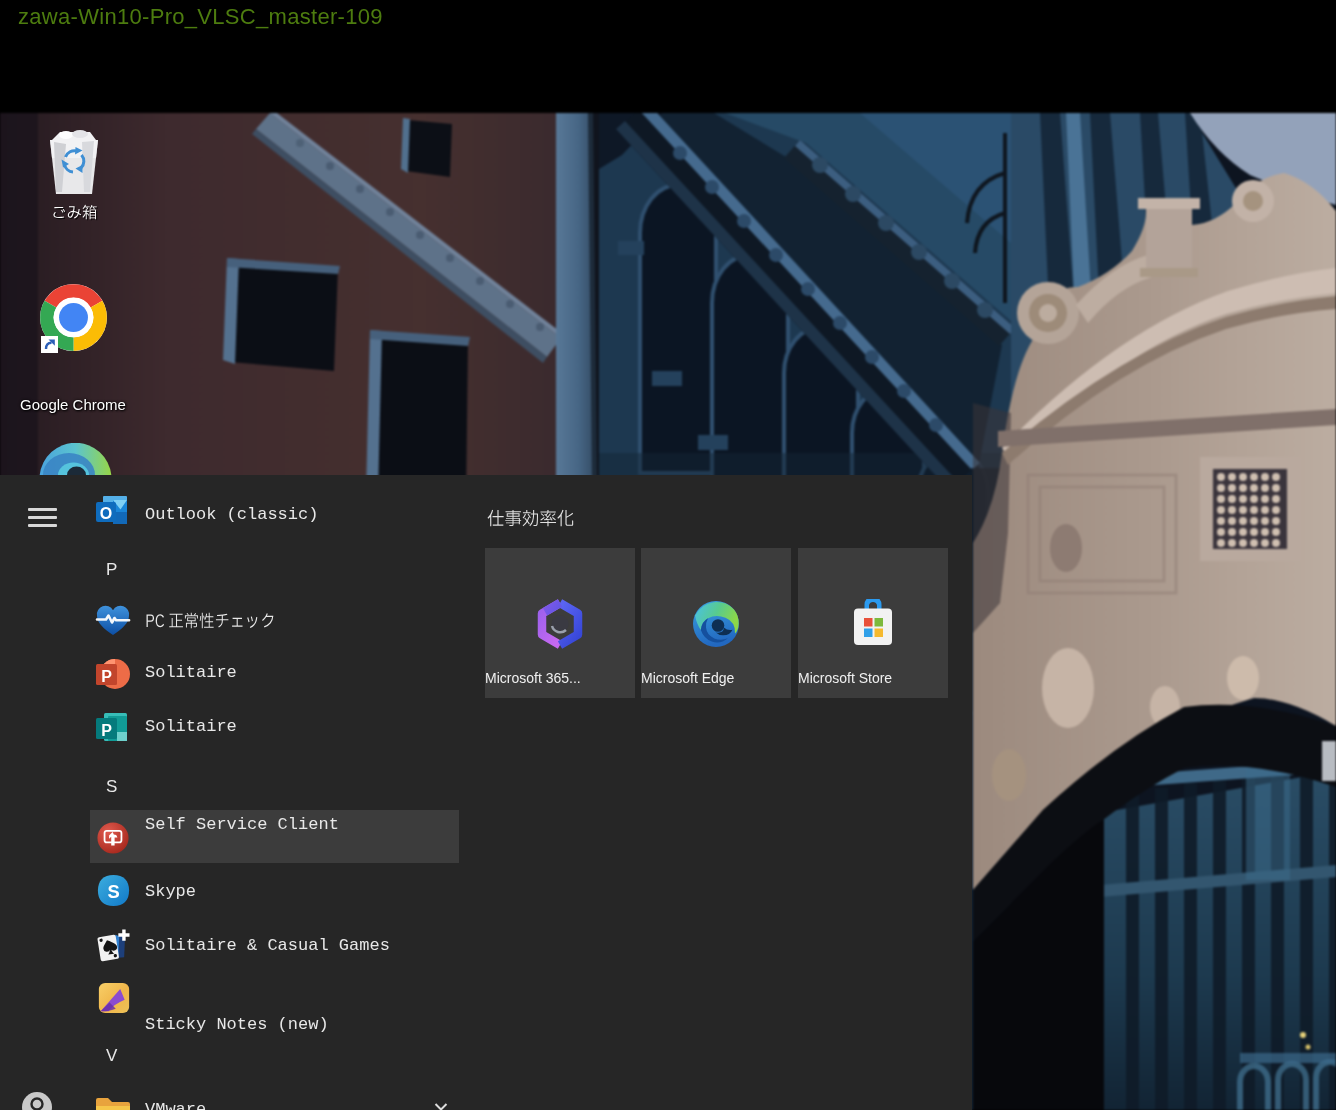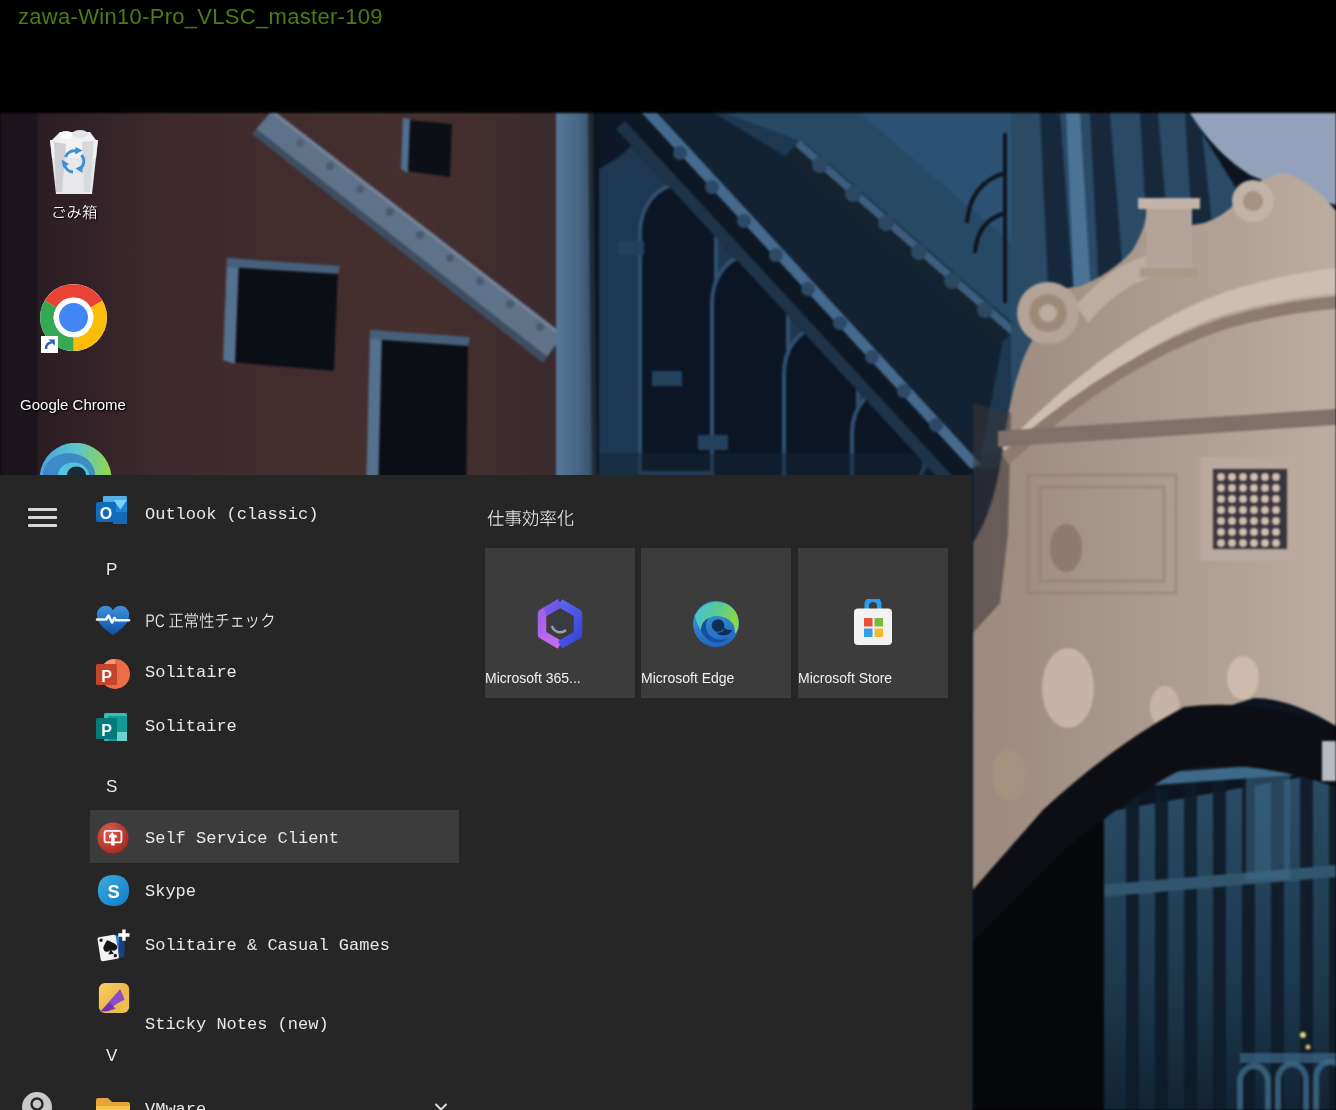--- a/index.html
+++ b/index.html
@@ -393,21 +393,21 @@
     <defs>
         <radialGradient id="ssc" cx="0.35" cy="0.3" r="0.9">
           <stop offset="0" stop-color="#e05a4e"></stop>
           <stop offset="1" stop-color="#9c1f14"></stop>
         </radialGradient>
       </defs>
     <circle cx="18" cy="18" r="17.5" fill="url(#ssc)"></circle>
     <rect x="8.5" y="10" width="19" height="13" rx="2.5" fill="none" stroke="#fff" stroke-width="2"></rect>
     <path d="M16 26.5 V16.5 L13.6 18.8 V15.2 L17.6 11.2 L18.9 14.2 L21.6 14.6 L23 17.4 H19.8 V26.5 Z" fill="#fff"></path>
   </svg>
-  <div class="applabel" style="top:354px">Self Service Client</div>
+  <div class="applabel" style="top:340px">Self Service Client</div>
 
   <svg class="appicon" style="top:399px;width:33px;height:33px;left:97px" viewBox="0 0 36 36">
     <defs>
         <linearGradient id="sky" x1="0" y1="0" x2="1" y2="1">
           <stop offset="0" stop-color="#3cadde"></stop>
           <stop offset="1" stop-color="#1179c8"></stop>
         </linearGradient>
       </defs>
     <path d="M18 1 C29 1 35 7 35 18 C35 29 29 35 18 35 C7 35 1 29 1 18 C1 7 7 1 18 1 Z" fill="url(#sky)"></path>
     <text x="18" y="26" font-size="20" font-weight="bold" fill="#fff" text-anchor="middle" font-family="Liberation Sans">S</text>

